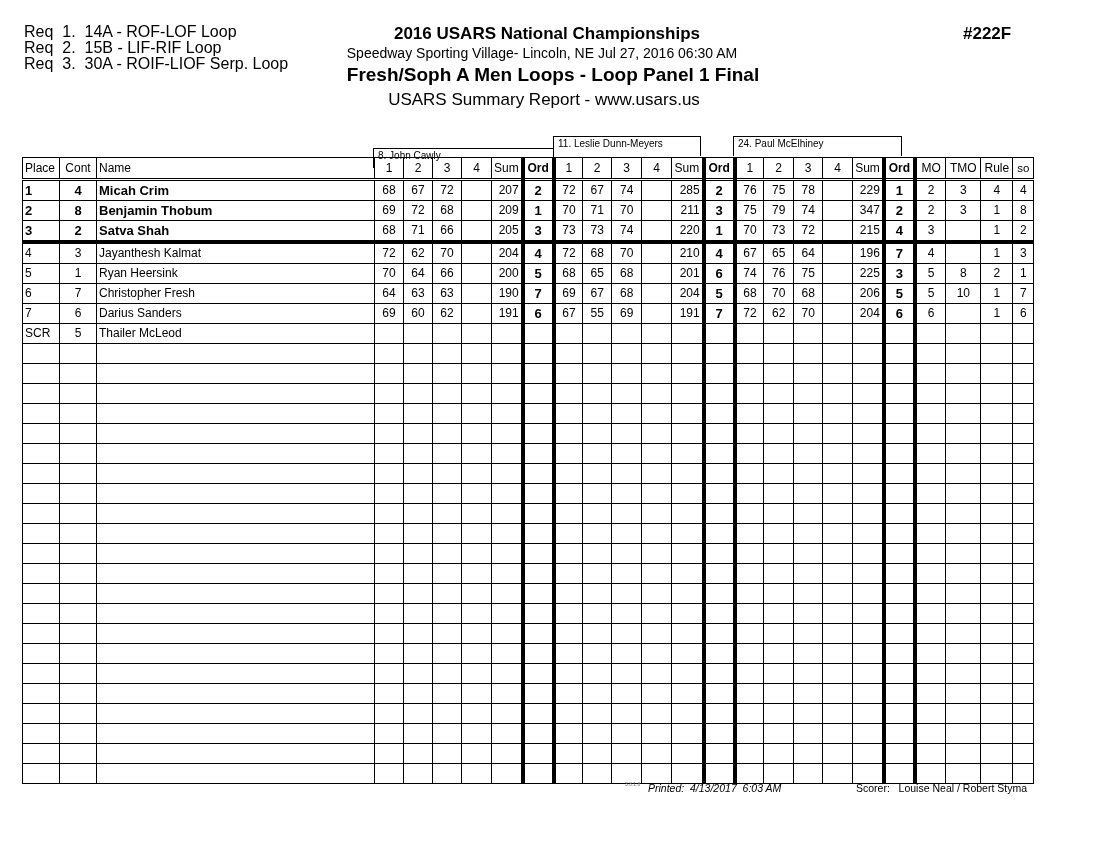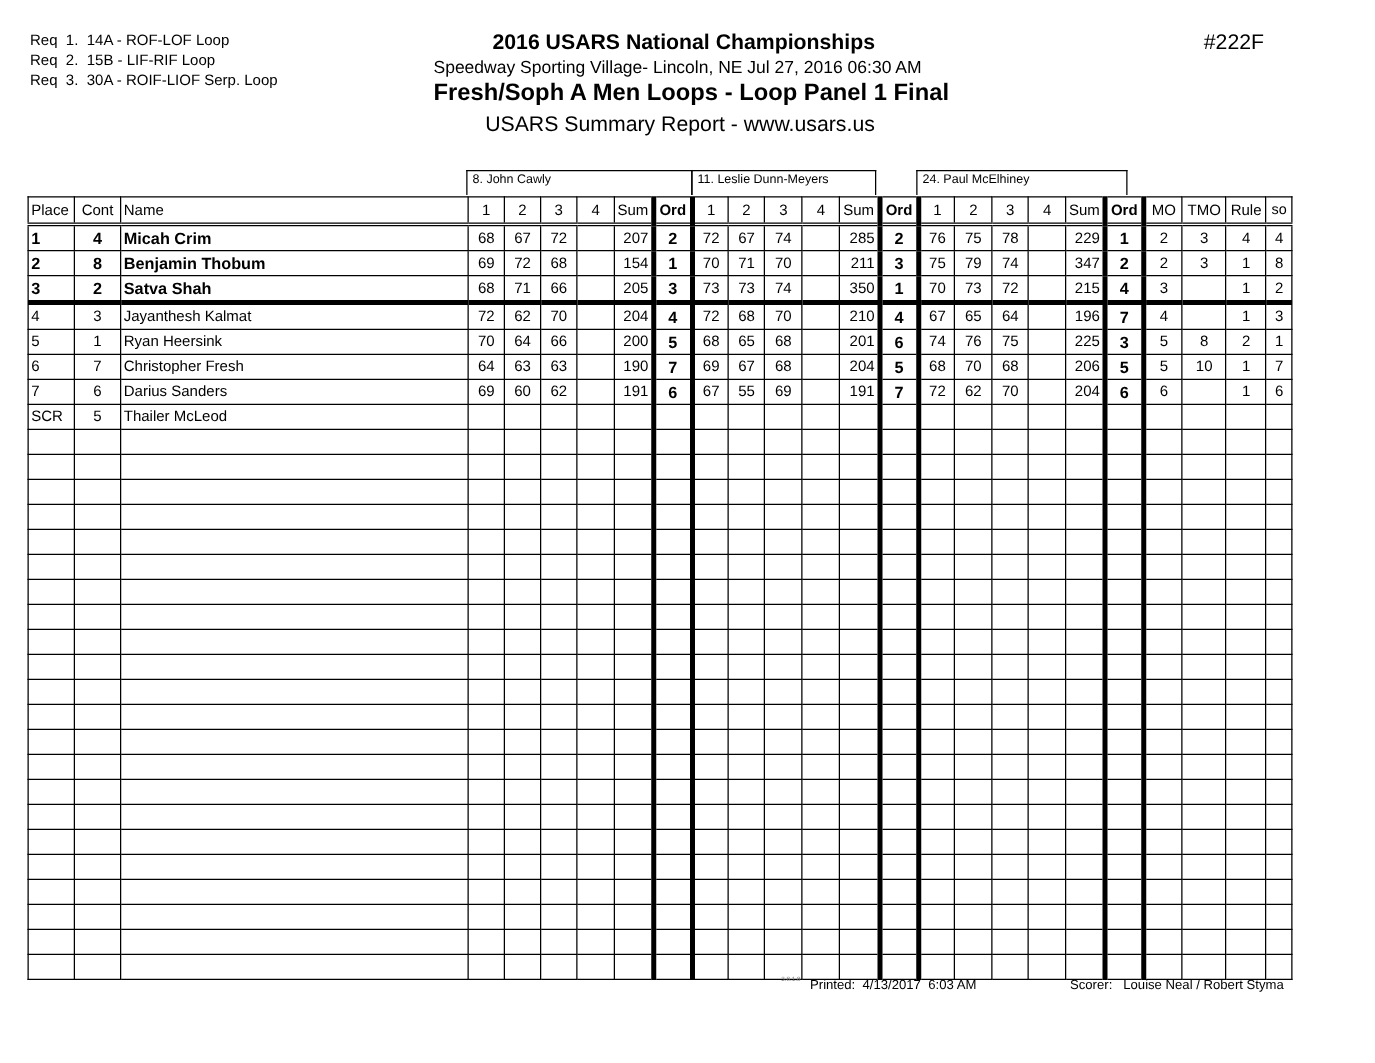--- a/index.html
+++ b/index.html
@@ -1,24 +1,24 @@
 <!DOCTYPE html>
 <html><head>
 <meta charset="utf-8">
 <style>
   html, body { margin:0; padding:0; background:#ffffff; }
   body { width:1100px; height:850px; position:relative; overflow:hidden; font-family:"Liberation Sans", sans-serif; color:#000; }
   .abs { position:absolute; }
-  .req { left:24px; font-size:12px; line-height:16px; white-space:pre; }
+  .req { left:24px; font-size:16px; line-height:16px; white-space:pre; }
   .title { left:0; width:1100px; text-align:center; }
   .t1 { top:24px; font-size:17px; font-weight:bold; left:-3px; }
   .t2 { top:45px; font-size:14px; left:-8px; }
   .t3 { top:64px; font-size:19px; font-weight:bold; left:3px; }
   .t4 { top:90px; font-size:17px; left:-6px; }
-  .evno { top:24px; left:963px; font-size:17px; font-weight:normal; }
+  .evno { top:24px; left:963px; font-size:17px; font-weight:bold; }
 
   table.grid { position:absolute; left:22px; top:157px; border-collapse:collapse; table-layout:fixed; }
   table.grid td { border:1px solid #000; padding:0 2px; height:19px; font-size:12px; line-height:19px; white-space:nowrap; overflow:hidden; }
   table.grid tr.hdr td { height:20px; border-bottom:3px double #000; }
   table.grid td.c { text-align:center; }
   table.grid td.r { text-align:right; }
   table.grid td.ord { border-left:4px solid #000; border-right:4px solid #000; text-align:center; font-weight:bold; font-size:13px; }
   table.grid tr.ordhdr td.ord { font-weight:bold; font-size:12px; }
   table.grid tr.cut td { border-bottom:4px solid #000; }
   table.grid tr.top td.nm, table.grid tr.top td.pl { font-weight:bold; font-size:13px; }
@@ -35,21 +35,21 @@
 <div class="abs req" style="top:24px">Req  1.  14A - ROF-LOF Loop</div>
 <div class="abs req" style="top:40px">Req  2.  15B - LIF-RIF Loop</div>
 <div class="abs req" style="top:56px">Req  3.  30A - ROIF-LIOF Serp. Loop</div>
 
 <div class="abs title t1">2016 USARS National Championships</div>
 <div class="abs title t2">Speedway Sporting Village- Lincoln, NE  Jul 27, 2016  06:30 AM</div>
 <div class="abs title t3">Fresh/Soph A Men Loops - Loop Panel 1 Final</div>
 <div class="abs title t4">USARS Summary Report - www.usars.us</div>
 <div class="abs evno">#222F</div>
 
-<div class="jbox" style="left:373px; width:181px;">8.  John Cawly</div>
+<div class="jbox" style="left:373px; width:181px;margin-top:12px;">8.  John Cawly</div>
 <div class="jbox" style="left:553px; width:148px;">11.  Leslie Dunn-Meyers</div>
 <div class="jbox" style="left:733px; width:169px;">24.  Paul McElhiney</div>
 
 <table class="grid">
   <colgroup>
     <col style="width:37px">
       <col style="width:37px">
       <col style="width:278px">
     <col style="width:29px">
       <col style="width:29px">
@@ -130,21 +130,21 @@
         <td class="c">4</td>
       </tr>
       <tr class="top">
         <td class="pl">2</td>
         <td class="c ct">8</td>
         <td class="nm">Benjamin Thobum</td>
         <td class="c">69</td>
         <td class="c">72</td>
         <td class="c">68</td>
         <td class="c"></td>
-        <td class="r">154</td>
+        <td class="r">209</td>
         <td class="ord">1</td>
         <td class="c">70</td>
         <td class="c">71</td>
         <td class="c">70</td>
         <td class="c"></td>
         <td class="r">211</td>
         <td class="ord">3</td>
         <td class="c">75</td>
         <td class="c">79</td>
         <td class="c">74</td>
@@ -163,21 +163,21 @@
         <td class="c">68</td>
         <td class="c">71</td>
         <td class="c">66</td>
         <td class="c"></td>
         <td class="r">205</td>
         <td class="ord">3</td>
         <td class="c">73</td>
         <td class="c">73</td>
         <td class="c">74</td>
         <td class="c"></td>
-        <td class="r">350</td>
+        <td class="r">220</td>
         <td class="ord">1</td>
         <td class="c">70</td>
         <td class="c">73</td>
         <td class="c">72</td>
         <td class="c"></td>
         <td class="r">215</td>
         <td class="ord">4</td>
         <td class="c">3</td>
         <td class="c"></td>
         <td class="c">1</td>
@@ -909,14 +909,14 @@
         <td class="ord"></td>
         <td></td>
         <td></td>
         <td></td>
         <td></td>
       </tr>
     </tbody>
 </table>
 
 <div class="abs ver">3.8.1.8</div>
-<div class="abs footer" style="left:648px;">Printed:  4/13/2017  6:03 AM</div>
+<div class="abs footer" style="left:648px;font-style:italic;">Printed:  4/13/2017  6:03 AM</div>
 <div class="abs footer" style="left:856px;">Scorer:   Louise Neal / Robert Styma</div>
 
 </body></html>

